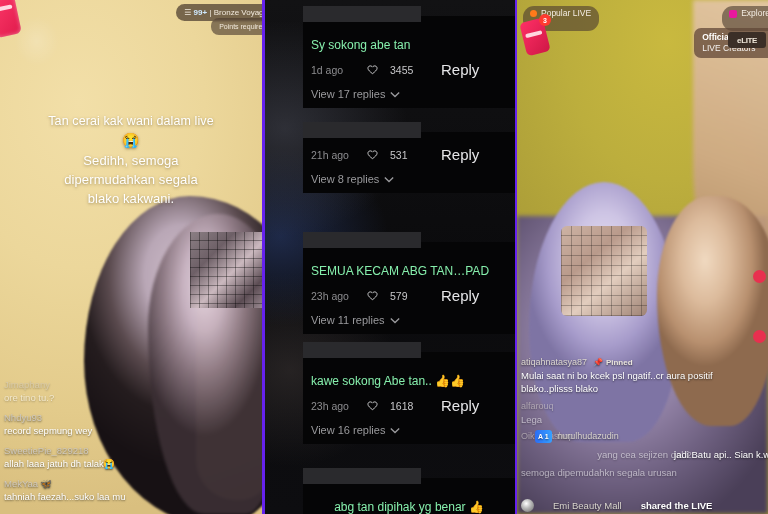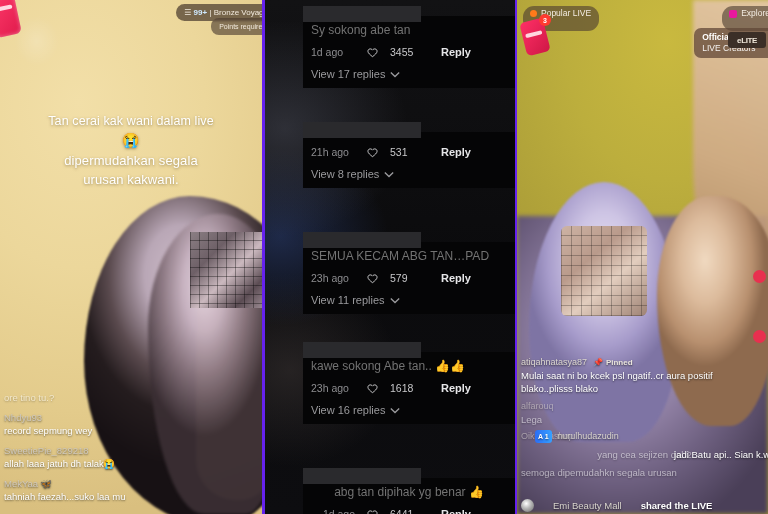--- a/index.html
+++ b/index.html
@@ -136,35 +136,36 @@
     left: 38px; right: 0;
     background: #050506;
     padding: 6px 8px 8px 8px;
   }
   .cmt-redact {
     position:absolute; top:-10px; left: 0px;
     height: 16px; width: 118px;
     background: #2a2a2d;
   }
   .cmt-text {
-    color:#737373;
+    color:#86efac;
     font-size: 12px;
     line-height: 16px;
     white-space: nowrap;
     overflow: visible;
+    margin-top: 15px;
   }
   .cmt-meta {
     margin-top: 8px;
     display:flex; align-items:center;
     color:#8d8d90;
     font-size: 10.5px;
   }
   .cmt-meta .time { width: 56px; }
   .cmt-meta .likes { display:flex; align-items:center; gap:12px; color:#c8c8ca; width: 74px;}
-  .cmt-meta .reply { color:#e6e6e8; font-weight: bold; font-size:11px; }
+  .cmt-meta .reply { color:#e6e6e8; font-weight: normal; font-size:15px; }
   .heart svg { display:block; }
   .view-replies {
     margin-top: 10px;
     color:#9a9a9d;
     font-size: 11px;
     display:flex; align-items:center; gap:5px;
   }
   .chev { display:inline-block; }
 
   
@@ -300,26 +301,28 @@
       <span>☰</span>
       <span class="lvl">99+</span>
       <span>|</span>
       <span>Bronze Voyage</span>
     </div>
     <div class="pill-dark" id="pts-pill">Points required for 9...</div>
 
     <div class="caption-block">
       <div class="l1">Tan cerai kak wani dalam live</div>
       <span class="emo">😭</span>
+      <div class="l2">Sedihh, semoga</div>
       <div class="l2">dipermudahkan segala</div>
-      <div class="l2">urusan kakwani.</div>
+      <div class="l2">blako kakwani.</div>
     </div>
 
     <div id="left-chat">
       <div class="msg faded">
+        <span class="user">Jimaphany</span>
         <span class="text">ore tino tu.?</span>
       </div>
       <div class="msg">
         <span class="user">Nhdyu93</span>
         <span class="text">record sepmung wey</span>
       </div>
       <div class="msg">
         <span class="user">SweetiePie_829218</span>
         <span class="text">allah laaa jatuh dh talak😭</span>
       </div>

